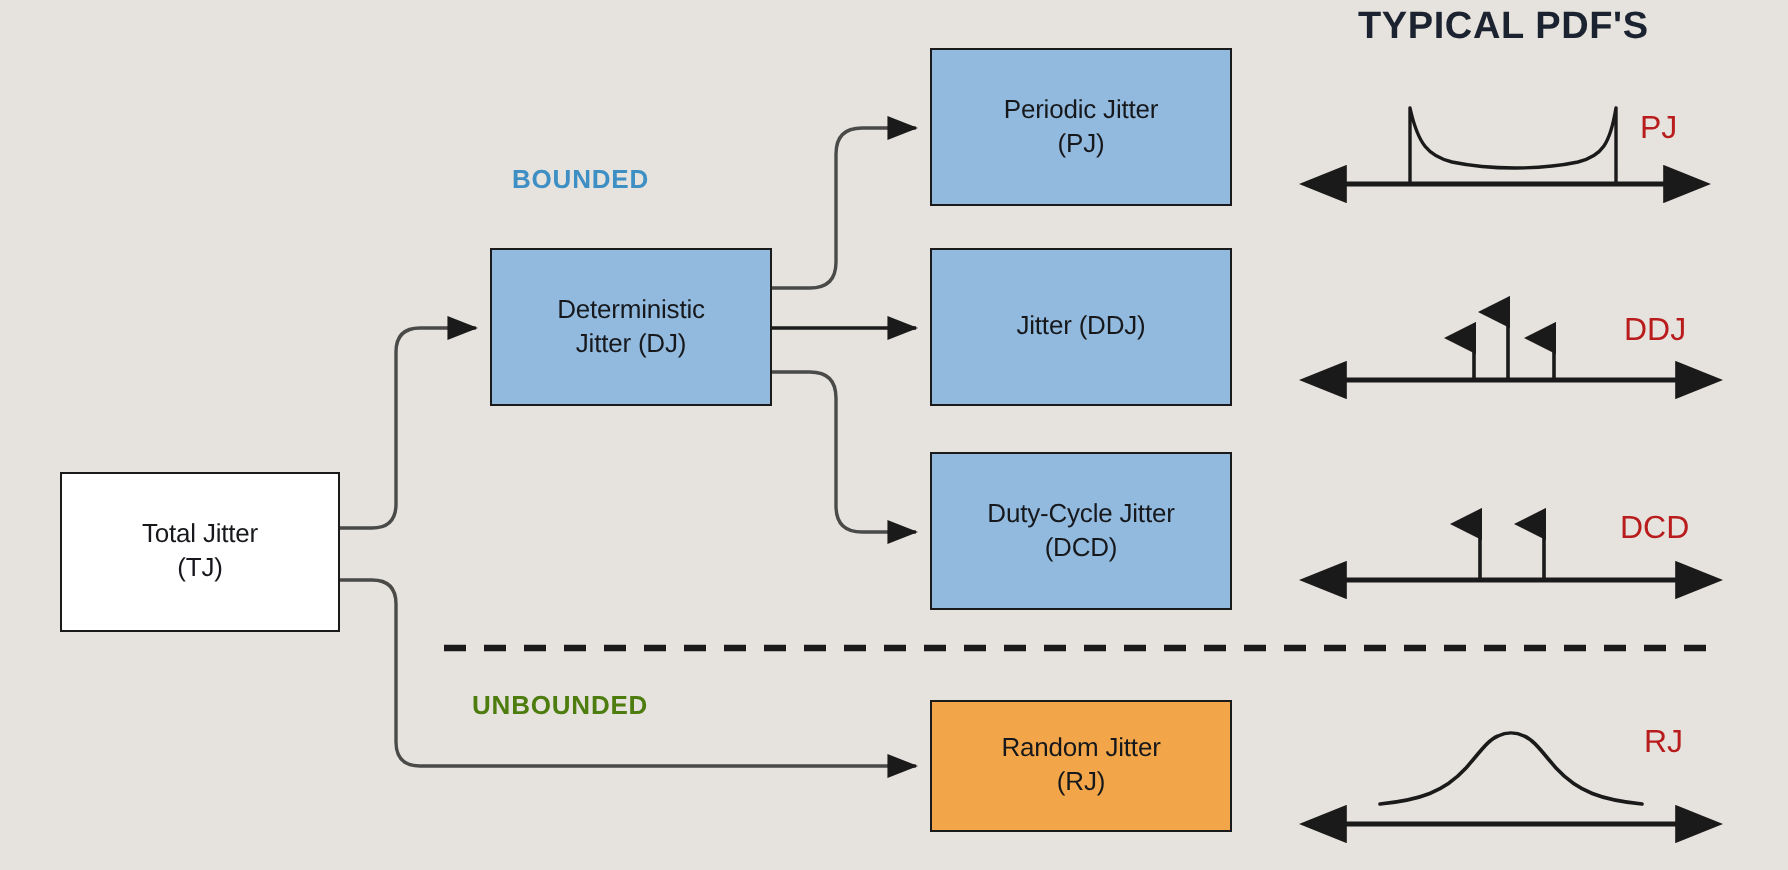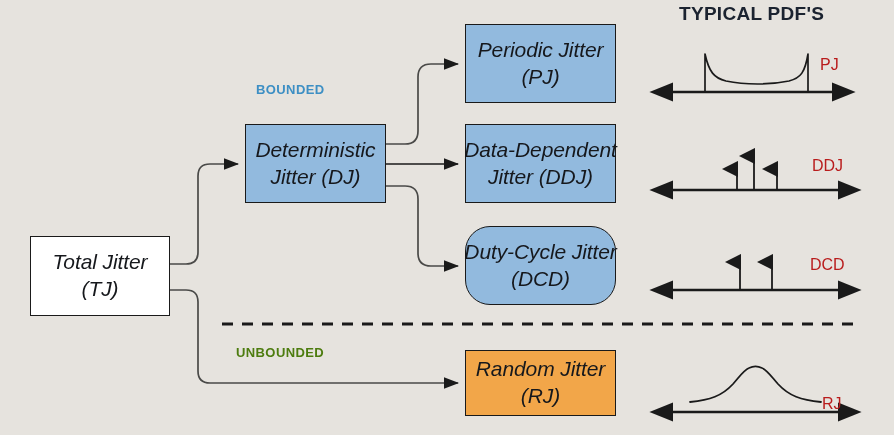--- a/index.html
+++ b/index.html
@@ -32,31 +32,30 @@
   .node {
     position: absolute;
     box-sizing: border-box;
     border: 1.6px solid #1a1a1a;
     display: flex;
     flex-direction: column;
     align-items: center;
     justify-content: center;
     text-align: center;
     color: #16181c;
-    font-size: 21px;
+    font-size: 13px;
     line-height: 1.28;
     letter-spacing: -0.1px;
-    font-style: italic;
   }
   .node .ln { display: block; white-space: nowrap; }
   #node-tj  { left: 30px;  top: 236px; width: 140px; height: 80px; background: #ffffff; }
   #node-dj  { left: 245px; top: 124px; width: 141px; height: 79px; background: #92bade; }
   #node-pj  { left: 465px; top: 24px;  width: 151px; height: 79px; background: #92bade; }
   #node-ddj { left: 465px; top: 124px; width: 151px; height: 79px; background: #92bade; }
-  #node-dcd { left: 465px; top: 226px; width: 151px; height: 79px; background: #92bade; border-radius: 25px; }
+  #node-dcd { left: 465px; top: 226px; width: 151px; height: 79px; background: #92bade; }
   #node-rj  { left: 465px; top: 350px; width: 151px; height: 66px; background: #f2a649; }
 
   .group-label {
     position: absolute;
     font-weight: bold;
     font-size: 13px;
     letter-spacing: 0.4px;
     white-space: nowrap;
   }
   #label-bounded   { left: 256px; top: 82px;  color: #3d8fc4; }
@@ -74,21 +73,21 @@
   }
   .pdf-label {
     position: absolute;
     font-size: 16px;
     color: #b91c1c;
     white-space: nowrap;
   }
   #pdflabel-pj  { left: 820px; top: 56px; }
   #pdflabel-ddj { left: 812px; top: 157px; }
   #pdflabel-dcd { left: 810px; top: 256px; }
-  #pdflabel-rj  { left: 822px; top: 363px; margin-top: 32px; }
+  #pdflabel-rj  { left: 822px; top: 363px; }
 </style>
 </head>
 <body>
 
 <div id="canvas">
 
   <svg class="svg-layer" viewBox="0 0 894 435" width="894" height="435">
     <defs>
       <marker id="arrowhead" markerWidth="9" markerHeight="7" refX="8.4" refY="3.5" orient="auto">
         <polygon points="0 0, 9 3.5, 0 7" fill="#1a1a1a"></polygon>
@@ -154,21 +153,20 @@
     <span class="ln">Total Jitter</span>
     <span class="ln">(TJ)</span>
   </div>
 
   <div class="node" id="node-pj">
     <span class="ln">Periodic Jitter</span>
     <span class="ln">(PJ)</span>
   </div>
 
   <div class="node" id="node-ddj">
-    <span class="ln">Data-Dependent</span>
     <span class="ln">Jitter (DDJ)</span>
   </div>
 
   <div class="node" id="node-dcd">
     <span class="ln">Duty-Cycle Jitter</span>
     <span class="ln">(DCD)</span>
   </div>
 
   <div class="node" id="node-rj">
     <span class="ln">Random Jitter</span>

